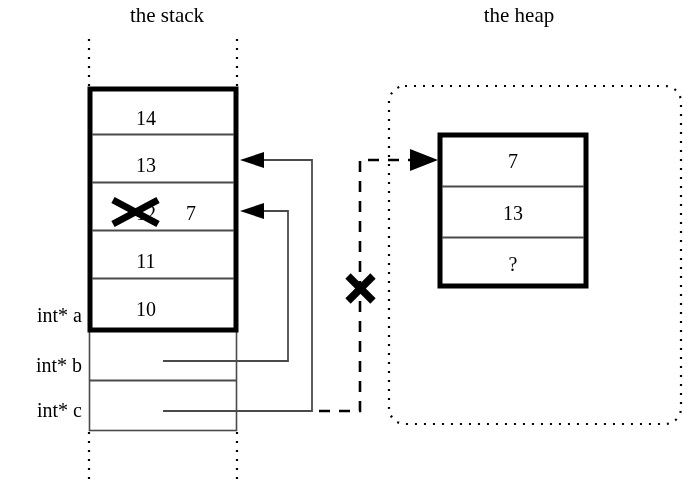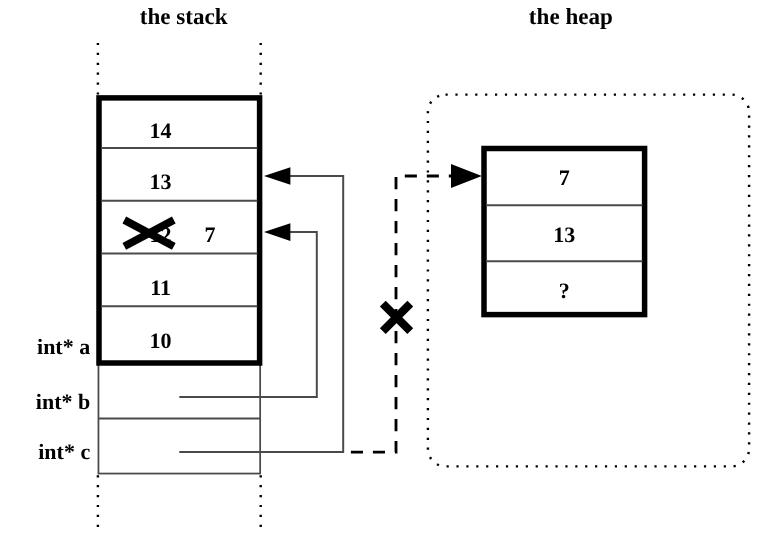--- a/index.html
+++ b/index.html
@@ -11,21 +11,20 @@
   body {
     font-family: "Liberation Serif", "DejaVu Serif", serif;
     color: #000000;
   }
   #diagram-root {
     position: relative;
     width: 692px;
     height: 489px;
     overflow: hidden;
     background: #ffffff;
-    font-weight: bold;
   }
   #diagram-svg {
     position: absolute;
     left: 0;
     top: 0;
     width: 692px;
     height: 489px;
   }
   .dg-text {
     font-family: "Liberation Serif", "DejaVu Serif", serif;

